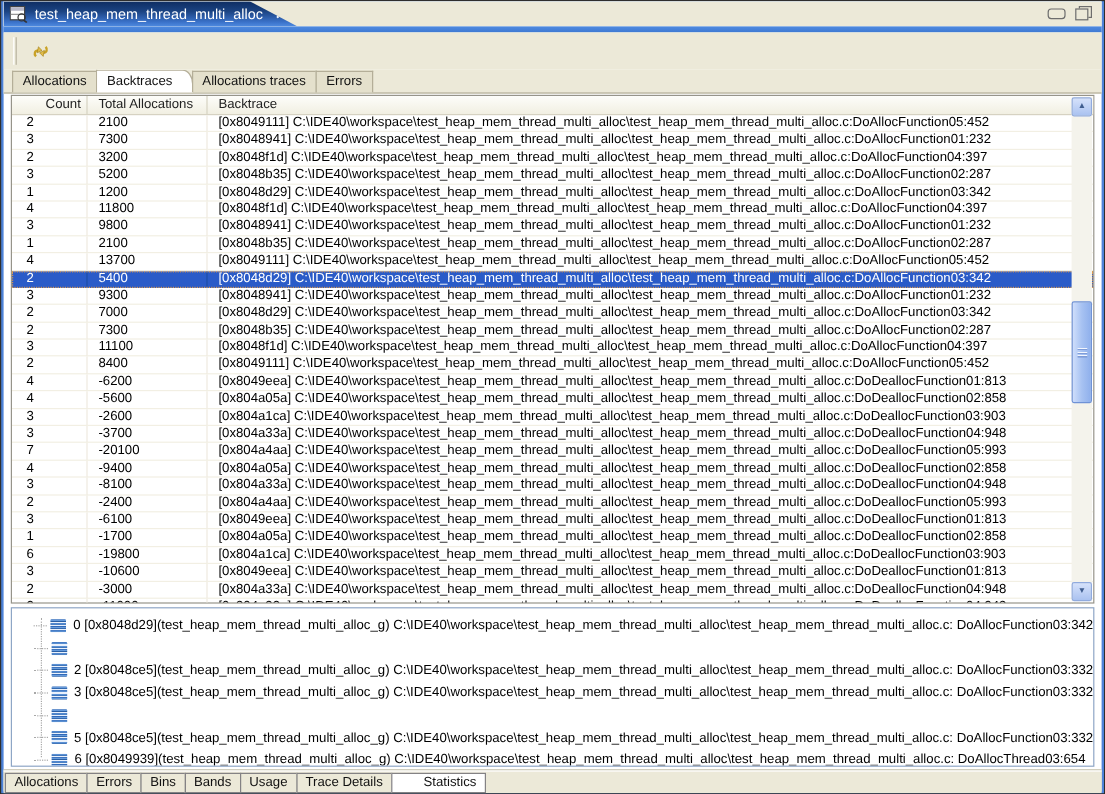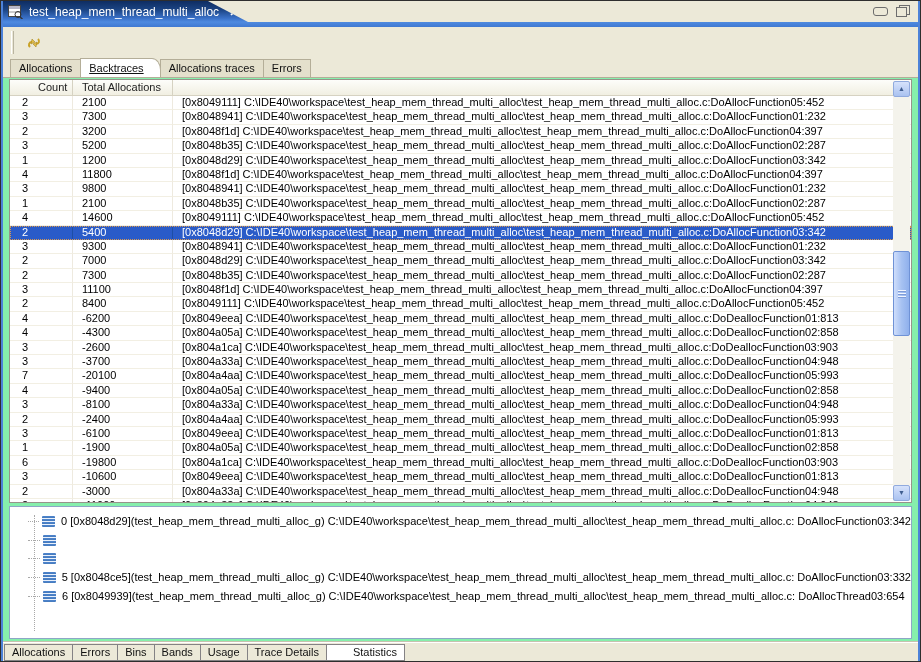--- a/index.html
+++ b/index.html
@@ -1,21 +1,21 @@
 <!DOCTYPE html>
 <html><head>
 <meta charset="utf-8">
 <style>
   * { box-sizing: border-box; margin: 0; padding: 0; }
   html,body { width: 921px; height: 662px; font-family: "Liberation Sans", sans-serif; }
   #window {
     position: relative; width: 921px; height: 662px;
     background: #4d82d8; border: 1px solid #2e2e2e; overflow: hidden;
   }
-  #inner { position: absolute; top: 0; left: 2px; right: 2px; bottom: 2px; background: #86efac; }
+  #inner { position: absolute; top: 0; left: 2px; right: 2px; bottom: 2px; background: #ffffff; }
 
   
   #titlebar { position: absolute; top: 0; left: 0; right: 0; height: 21px; background: #ece9d8; }
   #title-tab {
     position: absolute; top: 0; left: 0; height: 21px; width: 245px;
     background: linear-gradient(180deg,#0e2d62 0%,#1b4382 40%,#3a71c8 82%,#4e8ae0 100%);
     clip-path: polygon(0 0, 205px 0, 245px 100%, 0 100%);
     display: flex; align-items: center; padding: 0 0 0 5px; cursor: default;
   }
   #title-text { color: #fff; font-size: 12px; margin-left: 6px; white-space: nowrap; }
@@ -34,21 +34,21 @@
     border-left: 1px solid #fff; border-right: 1px solid #b9b4a0; }
   #refresh-btn { position: absolute; left: 20px; top: 6px; width: 22px; height: 20px;
     display: flex; align-items: center; justify-content: center; cursor: pointer; }
 
   
   #toptabs { position: absolute; top: 57px; left: 0; right: 0; height: 20px;
     display: flex; align-items: flex-end; padding-left: 7px; border-bottom: 1px solid #b4ae98; background: #ece9d8; }
   .ttab { height: 18px; line-height: 17px; padding: 0 8px; font-size: 11px; color: #111;
     border: 1px solid #b4ae98; border-bottom: none; background: #e4e0cc; cursor: pointer; margin-right: -1px; white-space: nowrap; }
   .ttab.active { background: #fff; height: 19px; line-height: 18px; border-top-right-radius: 9px 12px;
-    padding-right: 16px; position: relative; z-index: 2; text-decoration: underline; }
+    padding-right: 16px; position: relative; z-index: 2; }
 
   
   #table { position: absolute; left: 6px; top: 78px; width: 903px; height: 424px;
     background: #fff; border: 1px solid #96948a; }
   #thead { display: flex; height: 16px; background: linear-gradient(180deg,#fdfdfa,#f1efe2);
     border-bottom: 1px solid #d6d2c2; font-size: 11px; color: #222; }
   #thead .hc { border-right: 1px solid #d6d2c2; padding-left: 28px; line-height: 15px; cursor: pointer; white-space: nowrap; }
   #thead .hc.w0 { width: 63px; }
   #thead .hc.w1 { width: 100px; padding-left: 9px; }
   #thead .hc.w2 { flex: 1; padding-left: 9px; border-right: none; }
@@ -139,20 +139,21 @@
         <div class="ttab">Allocations</div>
         <div class="ttab active">Backtraces</div>
         <div class="ttab">Allocations traces</div>
         <div class="ttab">Errors</div>
       </div>
 
     <div id="table">
       <div id="thead">
           <div class="hc w0">Count</div>
           <div class="hc w1">Total Allocations</div>
+          <div class="hc w2">Backtrace</div>
         </div>
       <div id="tbody">
   <div class="trow">
     <div class="c count">2</div>
     <div class="c total">2100</div>
     <div class="c bt">[0x8049111] C:\IDE40\workspace\test_heap_mem_thread_multi_alloc\test_heap_mem_thread_multi_alloc.c:DoAllocFunction05:452</div>
   </div>
 
   <div class="trow">
     <div class="c count">3</div>
@@ -191,21 +192,21 @@
   </div>
 
   <div class="trow">
     <div class="c count">1</div>
     <div class="c total">2100</div>
     <div class="c bt">[0x8048b35] C:\IDE40\workspace\test_heap_mem_thread_multi_alloc\test_heap_mem_thread_multi_alloc.c:DoAllocFunction02:287</div>
   </div>
 
   <div class="trow">
     <div class="c count">4</div>
-    <div class="c total">14600</div>
+    <div class="c total">13700</div>
     <div class="c bt">[0x8049111] C:\IDE40\workspace\test_heap_mem_thread_multi_alloc\test_heap_mem_thread_multi_alloc.c:DoAllocFunction05:452</div>
   </div>
 
   <div class="trow selected">
     <div class="c count">2</div>
     <div class="c total">5400</div>
     <div class="c bt">[0x8048d29] C:\IDE40\workspace\test_heap_mem_thread_multi_alloc\test_heap_mem_thread_multi_alloc.c:DoAllocFunction03:342</div>
   </div>
 
   <div class="trow">
@@ -239,21 +240,21 @@
   </div>
 
   <div class="trow">
     <div class="c count">4</div>
     <div class="c total">-6200</div>
     <div class="c bt">[0x8049eea] C:\IDE40\workspace\test_heap_mem_thread_multi_alloc\test_heap_mem_thread_multi_alloc.c:DoDeallocFunction01:813</div>
   </div>
 
   <div class="trow">
     <div class="c count">4</div>
-    <div class="c total">-4300</div>
+    <div class="c total">-5600</div>
     <div class="c bt">[0x804a05a] C:\IDE40\workspace\test_heap_mem_thread_multi_alloc\test_heap_mem_thread_multi_alloc.c:DoDeallocFunction02:858</div>
   </div>
 
   <div class="trow">
     <div class="c count">3</div>
     <div class="c total">-2600</div>
     <div class="c bt">[0x804a1ca] C:\IDE40\workspace\test_heap_mem_thread_multi_alloc\test_heap_mem_thread_multi_alloc.c:DoDeallocFunction03:903</div>
   </div>
 
   <div class="trow">
@@ -287,21 +288,21 @@
   </div>
 
   <div class="trow">
     <div class="c count">3</div>
     <div class="c total">-6100</div>
     <div class="c bt">[0x8049eea] C:\IDE40\workspace\test_heap_mem_thread_multi_alloc\test_heap_mem_thread_multi_alloc.c:DoDeallocFunction01:813</div>
   </div>
 
   <div class="trow">
     <div class="c count">1</div>
-    <div class="c total">-1900</div>
+    <div class="c total">-1700</div>
     <div class="c bt">[0x804a05a] C:\IDE40\workspace\test_heap_mem_thread_multi_alloc\test_heap_mem_thread_multi_alloc.c:DoDeallocFunction02:858</div>
   </div>
 
   <div class="trow">
     <div class="c count">6</div>
     <div class="c total">-19800</div>
     <div class="c bt">[0x804a1ca] C:\IDE40\workspace\test_heap_mem_thread_multi_alloc\test_heap_mem_thread_multi_alloc.c:DoDeallocFunction03:903</div>
   </div>
 
   <div class="trow">
@@ -337,21 +338,31 @@
     <span class="stub"></span>
     <span class="stack-icon"></span>
     <span class="frame-text">0 [0x8048d29](test_heap_mem_thread_multi_alloc_g) C:\IDE40\workspace\test_heap_mem_thread_multi_alloc\test_heap_mem_thread_multi_alloc.c: DoAllocFunction03:342</span>
   </div>
 
   <div class="frame">
     <span class="stub"></span>
     <span class="stack-icon"></span>
   </div>
 
-
+  <div class="frame">
+    <span class="stub"></span>
+    <span class="stack-icon"></span>
+    <span class="frame-text">2 [0x8048ce5](test_heap_mem_thread_multi_alloc_g) C:\IDE40\workspace\test_heap_mem_thread_multi_alloc\test_heap_mem_thread_multi_alloc.c: DoAllocFunction03:332</span>
+  </div>
+
+  <div class="frame">
+    <span class="stub"></span>
+    <span class="stack-icon"></span>
+    <span class="frame-text">3 [0x8048ce5](test_heap_mem_thread_multi_alloc_g) C:\IDE40\workspace\test_heap_mem_thread_multi_alloc\test_heap_mem_thread_multi_alloc.c: DoAllocFunction03:332</span>
+  </div>
 
   <div class="frame">
     <span class="stub"></span>
     <span class="stack-icon"></span>
   </div>
 
   <div class="frame">
     <span class="stub"></span>
     <span class="stack-icon"></span>
     <span class="frame-text">5 [0x8048ce5](test_heap_mem_thread_multi_alloc_g) C:\IDE40\workspace\test_heap_mem_thread_multi_alloc\test_heap_mem_thread_multi_alloc.c: DoAllocFunction03:332</span>

